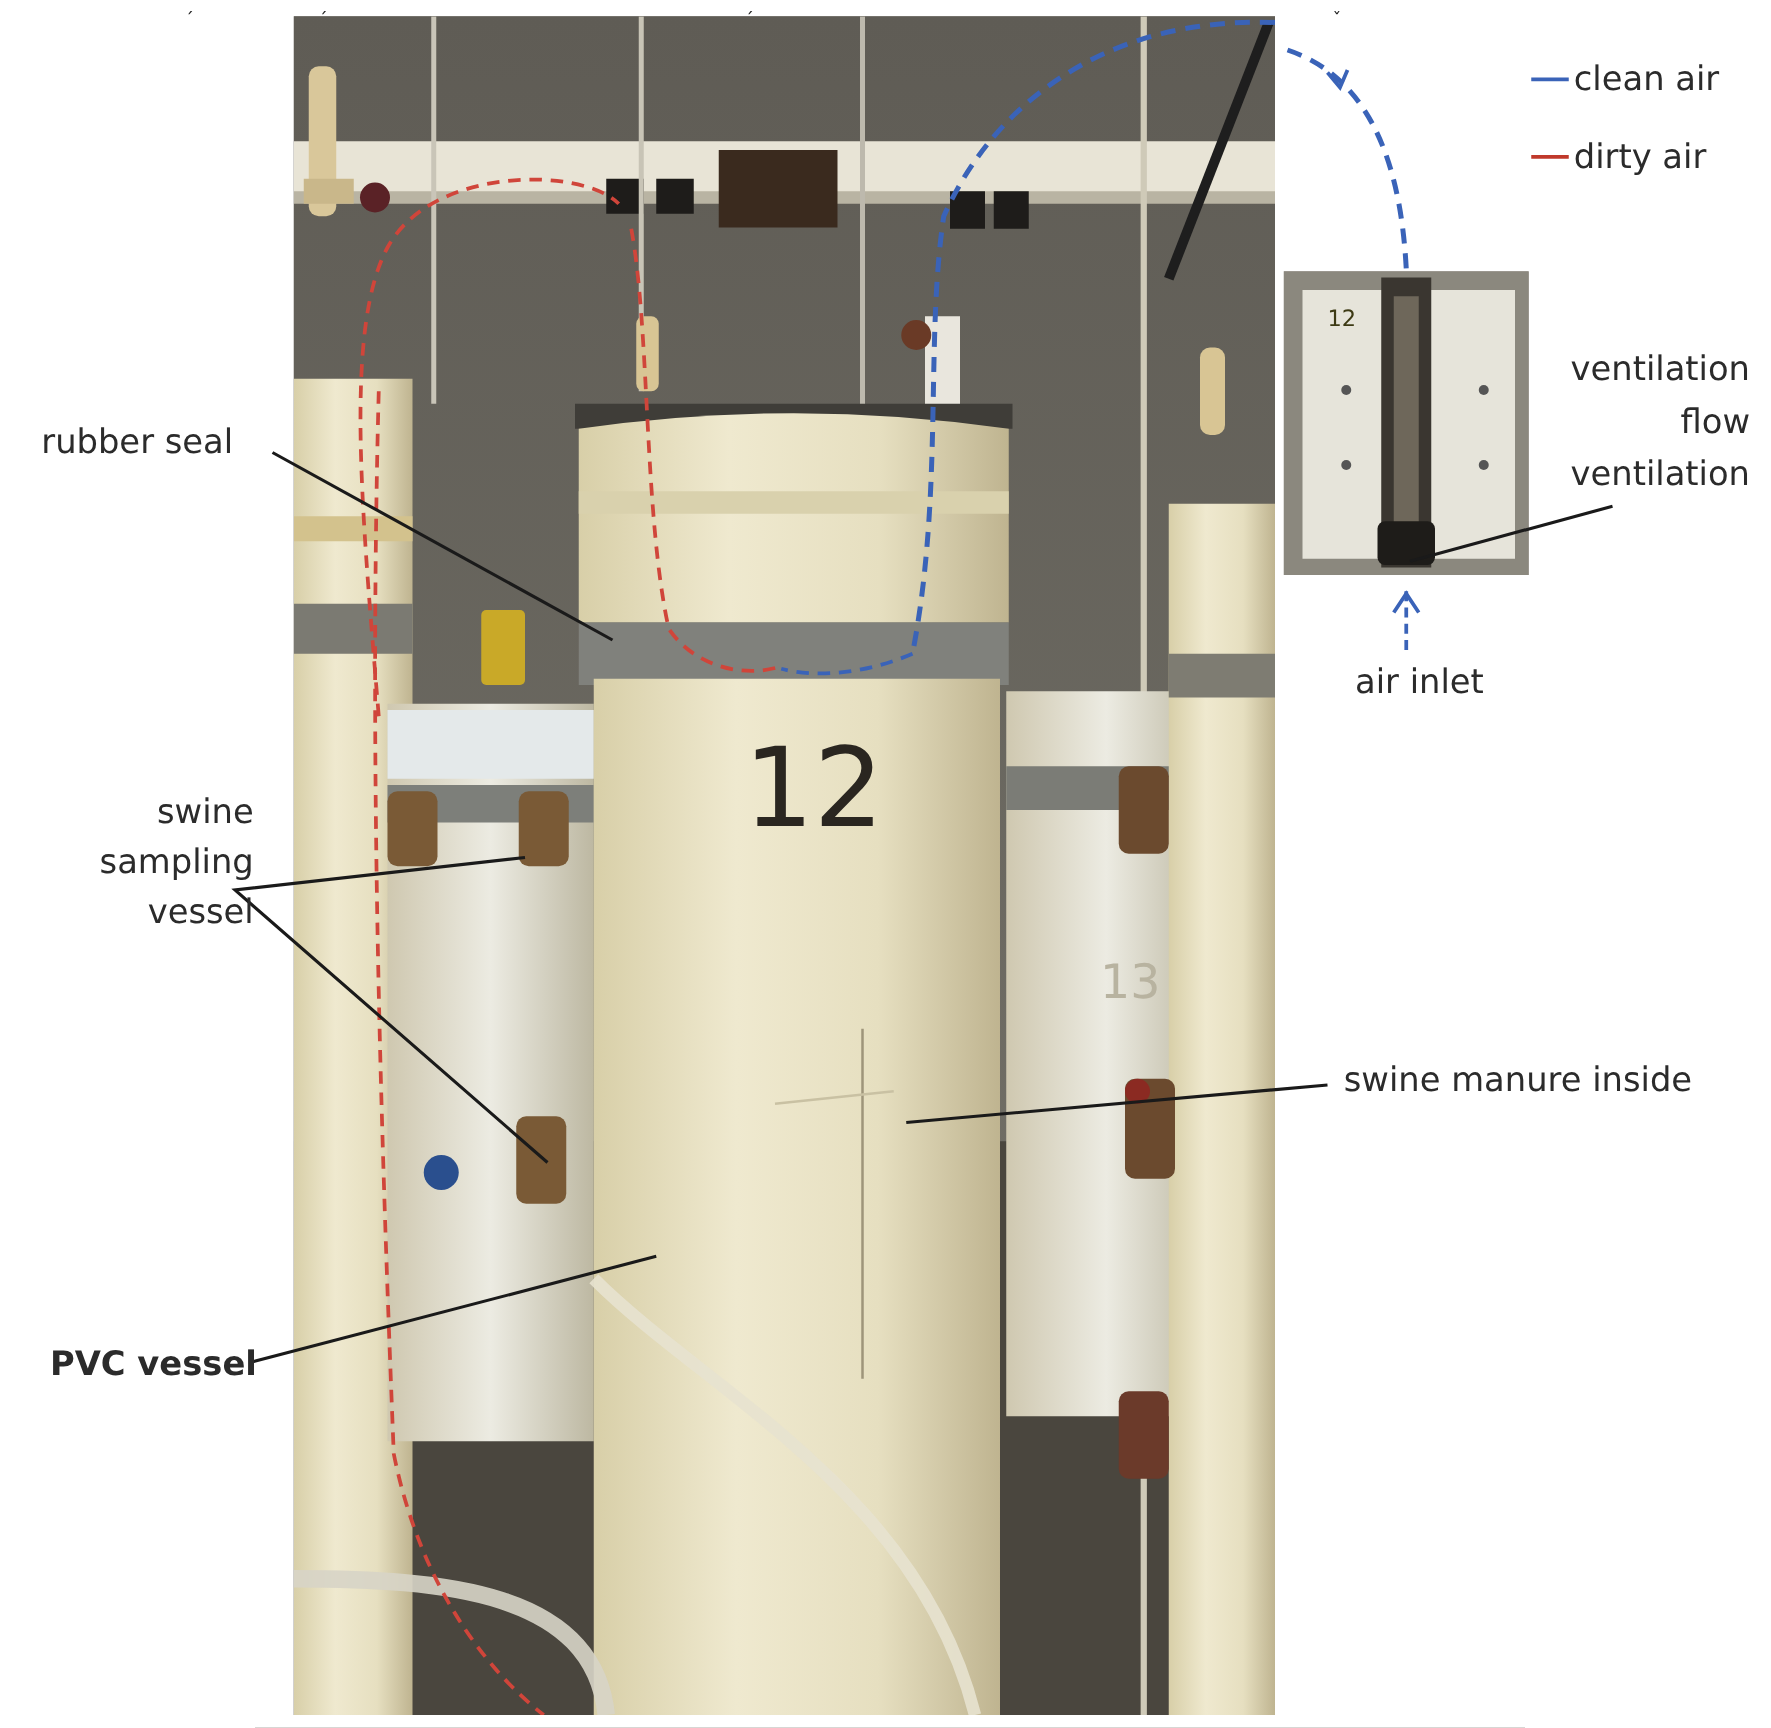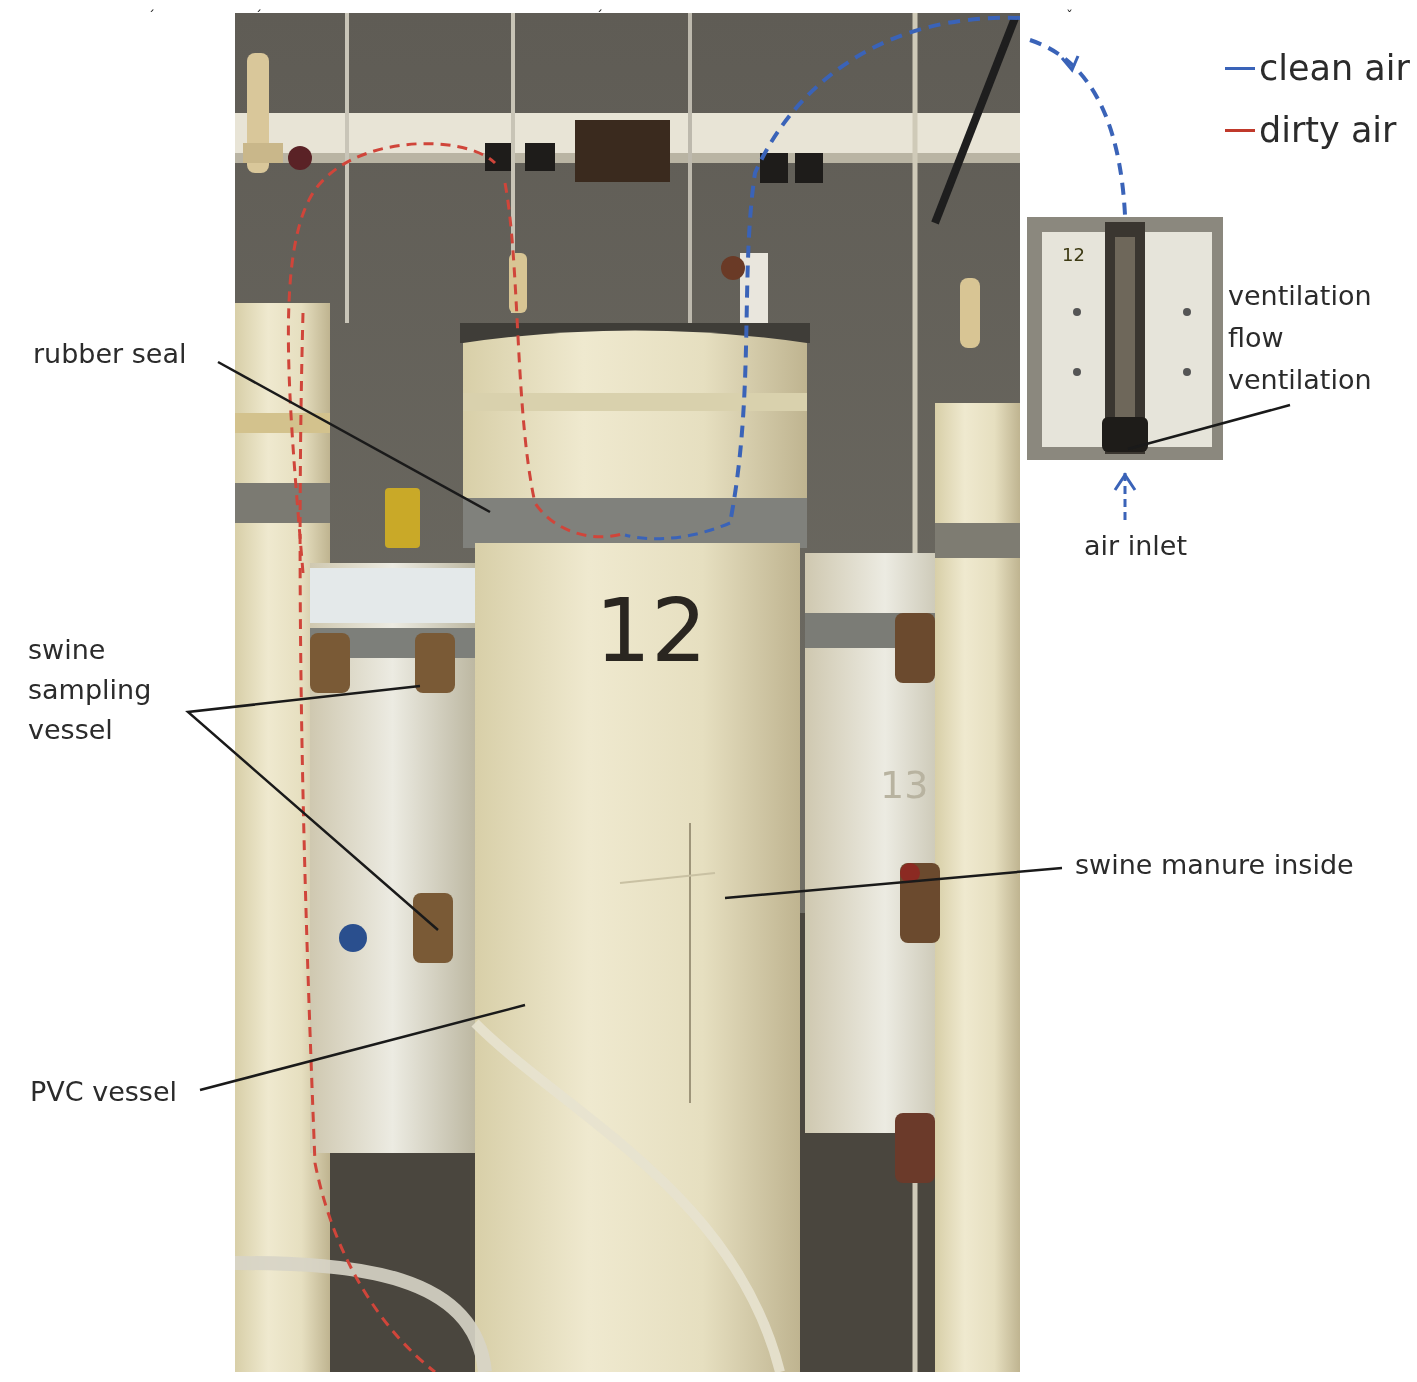--- a/index.html
+++ b/index.html
@@ -1,23 +1,23 @@
 <!DOCTYPE html>
 <html><head>
 <meta charset="utf-8">
 <style>
   html,body{margin:0;padding:0;background:#ffffff;}
   body{width:1417px;height:1382px;position:relative;overflow:hidden;font-family:"DejaVu Sans","Liberation Sans",sans-serif;}
   .photo{position:absolute;left:235px;top:13px;width:785px;height:1359px;overflow:hidden;background:#5e5a52;}
   .photo svg{position:absolute;left:0;top:0;}
   .inset{position:absolute;left:1027px;top:217px;width:196px;height:243px;overflow:hidden;background:#8a877c;}
   .label{position:absolute;color:#2b2b2b;font-size:27px;line-height:40px;white-space:nowrap;}
-  .center{text-align:left;}
+  .center{text-align:right;}
   .overlay{position:absolute;left:0;top:0;pointer-events:none;}
-  .legend-item{position:absolute;display:flex;align-items:center;font-size:35px;color:#2b2b2b;}
+  .legend-item{position:absolute;display:flex;align-items:center;font-size:27px;color:#2b2b2b;}
   .legend-swatch{display:inline-block;width:30px;height:3px;margin-right:4px;}
   .tick{position:absolute;font-size:14px;color:#222;}
 </style>
 </head>
 <body>
 
 <span class="tick" style="left:148px;top:8px;">ˊ</span>
 <span class="tick" style="left:255px;top:8px;">ˊ</span>
 <span class="tick" style="left:596px;top:8px;">ˊ</span>
 <span class="tick" style="left:1066px;top:8px;">ˇ</span>
@@ -157,21 +157,21 @@
 </div>
 
 <div class="label" style="left:33px;top:334px;">rubber seal</div>
 
 <div class="label center" style="left:28px;top:630px;width:175px;">
   <div>swine</div>
   <div>sampling</div>
   <div>vessel</div>
 </div>
 
-<div class="label" style="left:30px;top:1072px;">PVC vessel</div>
+<div class="label" style="left:40px;top:1072px;font-weight:bold;">PVC vessel</div>
 
 <div class="label" style="left:1075px;top:845px;">swine manure inside</div>
 
 <div class="label center" style="left:1228px;top:275px;width:172px;line-height:42px;">
   <div>ventilation</div>
   <div>flow</div>
   <div>ventilation</div>
 </div>
 
 <div class="label" style="left:1068px;top:526px;margin-left:16px;">air inlet</div>

